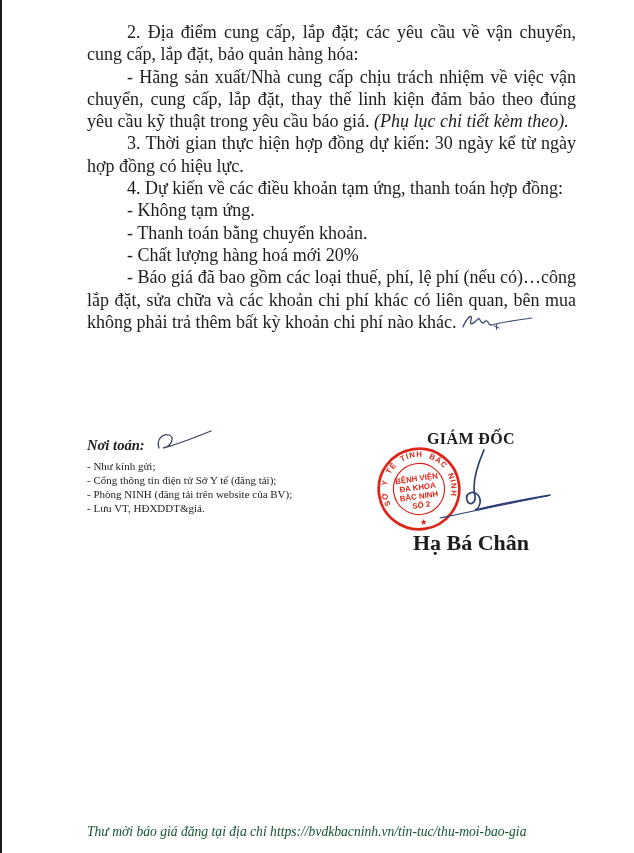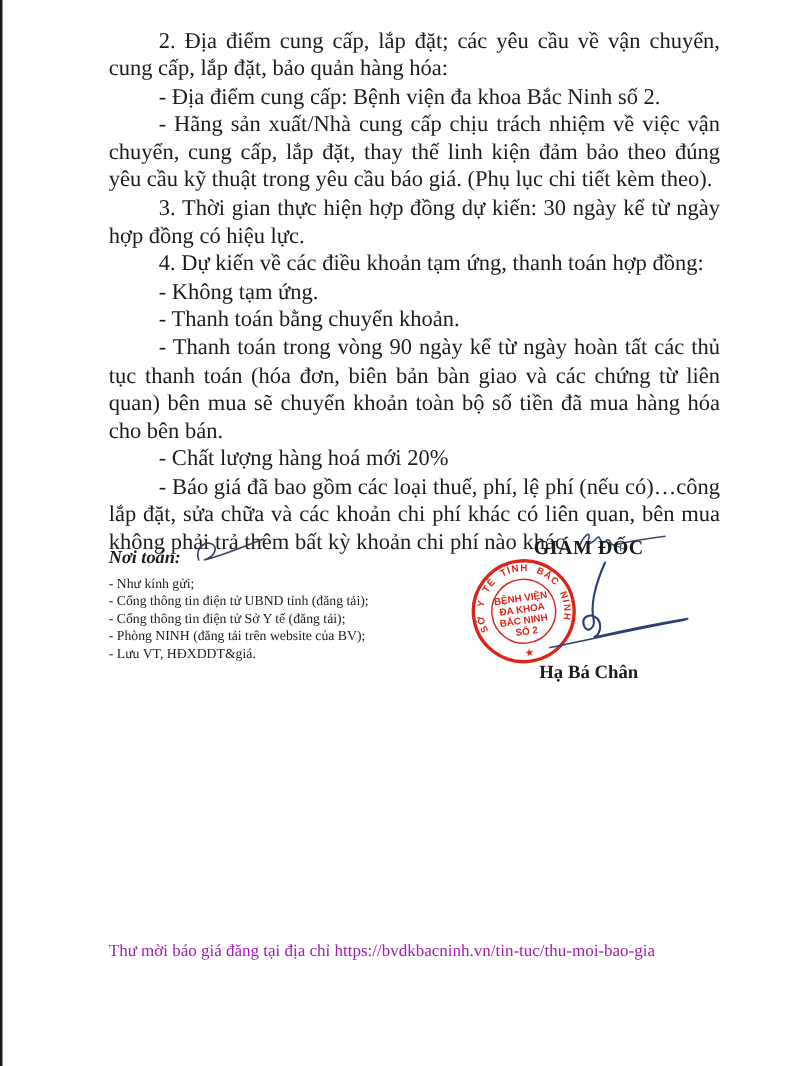--- a/index.html
+++ b/index.html
@@ -11,75 +11,72 @@
     overflow:hidden;
   }
   .page{position:relative;width:634px;height:853px;background:#ffffff;}
   .edge-line{position:absolute;left:0;top:0;width:2px;height:853px;background:#1b1b1b;}
 
   .body-text{
     position:absolute;left:87px;top:21px;width:489px;
     font-size:18px;line-height:22.3px;text-align:justify;
   }
   .body-text p{margin:0;text-indent:40px;}
-  .italic{}
+  .italic{font-style:italic;}
 
   .sig-inline{display:inline-block;vertical-align:-6px;margin-left:2px;}
 
   .recipients{
     position:absolute;left:87px;top:428px;width:300px;
   }
   .recipients-head{font-size:14.6px;font-weight:bold;font-style:italic;white-space:nowrap;}
   .recipients ul{list-style:none;margin:6px 0 0 0;padding:0;font-size:11px;line-height:13.9px;}
   .recipients li{margin:0;}
 
   .sign-block{
     position:absolute;left:370px;top:430px;width:202px;height:130px;text-align:center;
   }
   .director-title{font-size:16px;font-weight:bold;letter-spacing:.4px;}
-  .signer-name{position:absolute;left:0;top:100px;width:100%;font-size:15px;font-weight:bold;}
+  .signer-name{position:absolute;left:0;top:100px;width:100%;font-size:22px;font-weight:bold;}
   .stamp{position:absolute;left:6px;top:16px;width:86px;height:86px;}
   .big-sign{position:absolute;left:68px;top:18px;width:116px;height:82px;}
 
   .footer-note{
-    position:absolute;left:87px;top:753px;width:500px;
-    font-size:13.6px;color:#a21caf;white-space:nowrap;
+    position:absolute;left:87px;top:824px;width:500px;
+    font-size:13.6px;font-style:italic;color:#14532d;white-space:nowrap;
   }
 </style>
 </head>
 <body>
 
 <div class="page">
   <div class="edge-line"></div>
 
   <div class="body-text">
     <p>2. Địa điểm cung cấp, lắp đặt; các yêu cầu về vận chuyển, cung cấp, lắp đặt, bảo quản hàng hóa:</p>
-    <p>- Địa điểm cung cấp: Bệnh viện đa khoa Bắc Ninh số 2.</p>
     <p><span>- Hãng sản xuất/Nhà cung cấp chịu trách nhiệm về việc vận chuyển, cung cấp, lắp đặt, thay thế linh kiện đảm bảo theo đúng yêu cầu kỹ thuật trong yêu cầu báo giá. </span><span class="italic">(Phụ lục chi tiết kèm theo).</span></p>
     <p>3. Thời gian thực hiện hợp đồng dự kiến: 30 ngày kể từ ngày hợp đồng có hiệu lực.</p>
     <p>4. Dự kiến về các điều khoản tạm ứng, thanh toán hợp đồng:</p>
     <p>- Không tạm ứng.</p>
     <p>- Thanh toán bằng chuyển khoản.</p>
-    <p>- Thanh toán trong vòng 90 ngày kể từ ngày hoàn tất các thủ tục thanh toán (hóa đơn, biên bản bàn giao và các chứng từ liên quan) bên mua sẽ chuyển khoản toàn bộ số tiền đã mua hàng hóa cho bên bán.</p>
     <p>- Chất lượng hàng hoá mới 20%</p>
     <p><span>- Báo giá đã bao gồm các loại thuế, phí, lệ phí (nếu có)…công lắp đặt, sửa chữa và các khoản chi phí khác có liên quan, bên mua không phải trả thêm bất kỳ khoản chi phí nào khác.</span><svg class="sig-inline" width="76" height="22" viewBox="0 0 76 22">
         <path d="M5,15 C9,5 15,1 13,8 C11,15 16,11 20,7 C22,5 22,11 25,11 C27,11 26,8 29,9 C31,10 30,13 33,13" fill="none" stroke="#3c4a72" stroke-width="1.3" stroke-linecap="round"></path>
         <path d="M33,13 C46,10 58,8 74,6" fill="none" stroke="#3c4a72" stroke-width="1.1" stroke-linecap="round"></path>
         <path d="M36,14 l5,2 M38.5,12.5 l0,5" fill="none" stroke="#3c4a72" stroke-width="1" stroke-linecap="round"></path>
       </svg></p>
   </div>
 
   <div class="recipients">
     <span class="recipients-head">Nơi toán:</span>
     <svg width="62" height="26" viewBox="0 0 62 26" style="vertical-align:-4px;margin-left:4px;">
       <path d="M6,20 C3,11 10,5 16,7 C22,9 19,18 10,20 C20,18 38,11 58,3" fill="none" stroke="#3a4460" stroke-width="1.3" stroke-linecap="round"></path>
     </svg>
     <ul>
       <li>- Như kính gửi;</li>
-      <li>- Cổng thông tin điện tử UBND tỉnh (đăng tải);</li>
       <li>- Cổng thông tin điện tử Sở Y tế (đăng tải);</li>
       <li>- Phòng NINH (đăng tải trên website của BV);</li>
       <li>- Lưu VT, HĐXDDT&amp;giá.</li>
     </ul>
   </div>
 
   <div class="sign-block">
     <div class="director-title">GIÁM ĐỐC</div>
 
     <svg class="stamp" viewBox="0 0 96 96">

